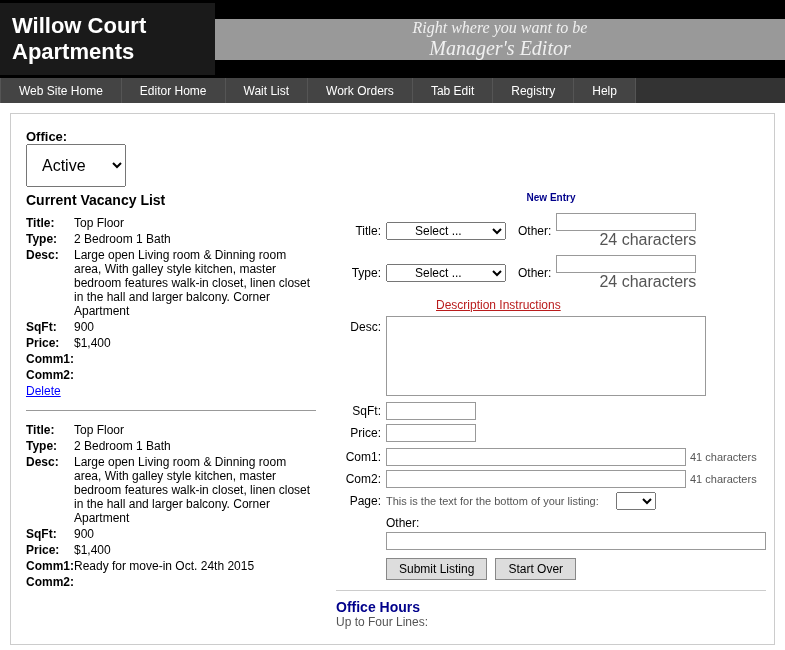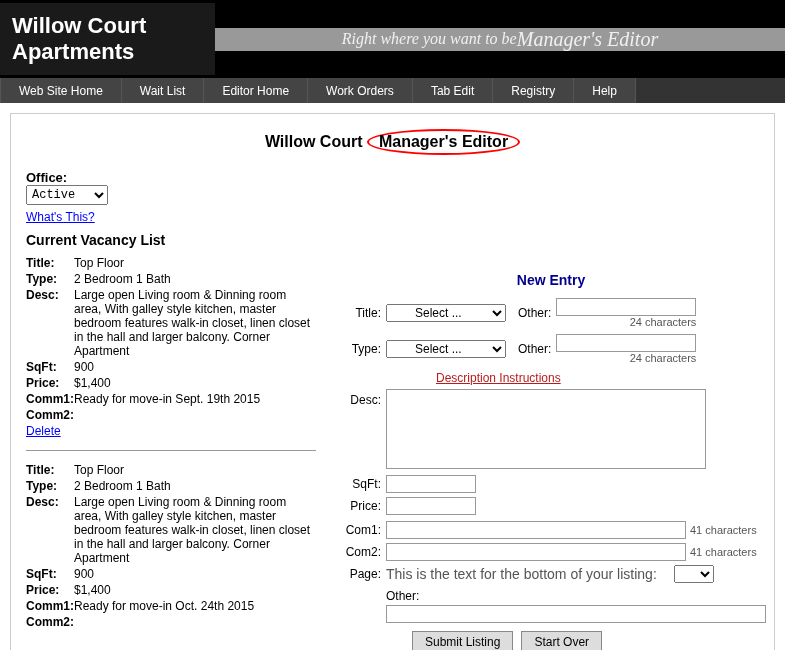--- a/index.html
+++ b/index.html
@@ -1,21 +1,21 @@
 <!DOCTYPE html>
 <html><head>
   <meta charset="utf-8">
   <style>
     * { margin: 0; padding: 0; box-sizing: border-box; }
     body { font-family: Arial, sans-serif; font-size: 13px; background: #fff; width: 785px; }
 
     
     .header { display: flex; height: 78px; background: #000000; align-items: center; }
     .header-logo { background: #1a1a1a; color: #fff; font-size: 22px; font-weight: bold; width: 215px; display: flex; align-items: center; padding: 10px 12px; line-height: 1.2; flex-shrink: 0; }
-    .header-banner { flex: 1; background: #999; display: flex; align-items: center; justify-content: center; flex-direction: row; }
+    .header-banner { flex: 1; background: #999; display: flex; align-items: center; justify-content: center; flex-direction: column; }
     .banner-text1 { font-style: italic; color: #f0f0f0; font-size: 16px; font-family: Georgia, serif; }
     .banner-text2 { font-style: italic; color: #f0f0f0; font-size: 20px; font-family: Georgia, serif; }
 
     
     .navbar { background: #333; display: flex; height: 25px; align-items: stretch; }
     .navbar a {
       color: #fff; text-decoration: none; font-size: 12px;
       padding: 0 18px; display: flex; align-items: center;
       border-right: 1px solid #555; cursor: pointer;
       background: #444;
@@ -34,21 +34,21 @@
       border-radius: 50%;
       padding: 2px 10px;
       color: #000;
       font-weight: bold;
       font-size: 16px;
     }
 
     
     .status-section { margin-bottom: 5px; }
     .status-label { font-weight: bold; }
-    .status-select { font-size: 12px; padding: 1px; font-family: Liberation Mono, monospace; }
+    .status-select { font-size: 16px; padding: 11px; }
 
     .whats-this { color: blue; text-decoration: underline; cursor: pointer; font-size: 12px; margin-bottom: 8px; display: block; }
 
     
     .two-col { display: flex; gap: 0; }
 
     
     .left-col { width: 290px; flex-shrink: 0; }
     .vacancy-list-title { font-weight: bold; font-size: 14px; margin-bottom: 8px; }
 
@@ -56,91 +56,87 @@
     .vacancy-item:last-of-type { border-bottom: none; }
 
     .field-row { display: flex; margin-bottom: 2px; }
     .field-label { font-weight: bold; width: 48px; flex-shrink: 0; }
     .field-value { flex: 1; }
 
     .delete-link { color: blue; text-decoration: underline; cursor: pointer; font-size: 12px; }
 
     
     .right-col { flex: 1; padding-left: 20px; }
-    .new-entry-title { font-weight: bold; font-size: 14px; color: #00008b; text-align: center; margin-bottom: 10px; margin-top: 40px; }
+    .new-entry-title { font-weight: bold; font-size: 10px; color: #00008b; text-align: center; margin-bottom: 10px; }
 
     .form-row { display: flex; align-items: center; margin-bottom: 6px; font-size: 12px; }
     .form-label { width: 45px; text-align: right; margin-right: 5px; flex-shrink: 0; }
     .form-select { font-size: 12px; width: 120px; padding-left: 24px; }
     .form-other-label { margin-left: 12px; margin-right: 5px; }
     .form-other-input { width: 140px; border: 1px solid #999; height: 18px; font-size: 12px; padding: 1px 2px; }
 
     .desc-instructions { color: #b91c1c; text-decoration: underline; cursor: pointer; font-size: 12px; margin-bottom: 4px; margin-left: 50px; }
     .desc-textarea { width: 320px; height: 80px; border: 1px solid #999; font-size: 12px; padding: 2px; resize: none; }
 
     .sqft-row { display: flex; align-items: center; margin-bottom: 4px; }
     .sqft-input { width: 90px; border: 1px solid #999; height: 18px; font-size: 12px; padding: 1px; }
     .price-input { width: 90px; border: 1px solid #999; height: 18px; font-size: 12px; padding: 1px; }
 
     .com-row { display: flex; align-items: center; margin-bottom: 4px; }
     .com-input { width: 300px; border: 1px solid #999; height: 18px; font-size: 12px; padding: 1px; }
     .com-chars { font-size: 11px; margin-left: 4px; color: #555; }
 
     .page-row { display: flex; align-items: center; margin-bottom: 6px; font-size: 12px; }
-    .page-desc { color: #555; font-size: 14px; margin-right: 17px; }
+    .page-desc { color: #555; font-size: 11px; margin-right: 17px; }
     .page-select { font-size: 12px; width: 280px; }
 
     .other-label2 { font-size: 12px; margin-bottom: 2px; }
     .other-input2 { width: 380px; border: 1px solid #999; height: 18px; font-size: 12px; padding: 1px; }
 
-    .button-row { display: flex; gap: 8px; margin-top: 8px; margin-left: 76px; }
+    .button-row { display: flex; gap: 8px; margin-top: 8px; margin-left: 50px; }
     .btn { font-size: 12px; padding: 3px 12px; background: #ddd; border: 1px solid #888; cursor: pointer; }
 
     .office-hours { margin-top: 10px; }
     .office-hours-title { font-weight: bold; font-size: 14px; color: #00008b; }
     .office-hours-sub { font-size: 12px; color: #555; }
 
     
-    .char-hint { font-size: 11px; color: #555; text-align: right; margin-right: 0; }
+    .char-hint { font-size: 16px; color: #555; text-align: right; margin-right: 0; }
   </style>
 </head>
 <body>
 
 <div class="header">
   <div class="header-logo">Willow Court Apartments</div>
   <div class="header-banner">
     <div class="banner-text1">Right where you want to be</div>
     <div class="banner-text2">Manager's Editor</div>
   </div>
 </div>
 
 <div class="navbar">
   <a>Web Site Home</a>
+  <a>Editor Home</a>
   <a>Wait List</a>
-  <a>Editor Home</a>
   <a>Work Orders</a>
   <a>Tab Edit</a>
   <a>Registry</a>
   <a>Help</a>
 </div>
 
 <div class="main-content">
 
-  <div class="page-title-container">
-    <span class="page-title">Willow Court </span><span class="title-oval">Manager's Editor</span>
-  </div>
 
   <div class="status-section">
     <span class="status-label">Office:</span><br>
     <select class="status-select">
       <option>Active</option>
       <option>Inactive</option>
     </select>
   </div>
-  <a class="whats-this">What's This?</a>
 
   <div class="two-col">
 
     <div class="left-col">
       <div class="vacancy-list-title">Current Vacancy List</div>
 
       <div class="vacancy-item">
         <div class="field-row">
           <span class="field-label">Title:</span>
           <span class="field-value">Top Floor</span>
@@ -156,21 +152,20 @@
         <div class="field-row">
           <span class="field-label">SqFt:</span>
           <span class="field-value">900</span>
         </div>
         <div class="field-row">
           <span class="field-label">Price:</span>
           <span class="field-value">$1,400</span>
         </div>
         <div class="field-row">
           <span class="field-label">Comm1:</span>
-          <span class="field-value">Ready for move-in Sept. 19th 2015</span>
         </div>
         <div class="field-row">
           <span class="field-label">Comm2:</span>
           <span class="field-value"></span>
         </div>
         <a class="delete-link">Delete</a>
       </div>
 
       <div class="vacancy-item">
         <div class="field-row">

